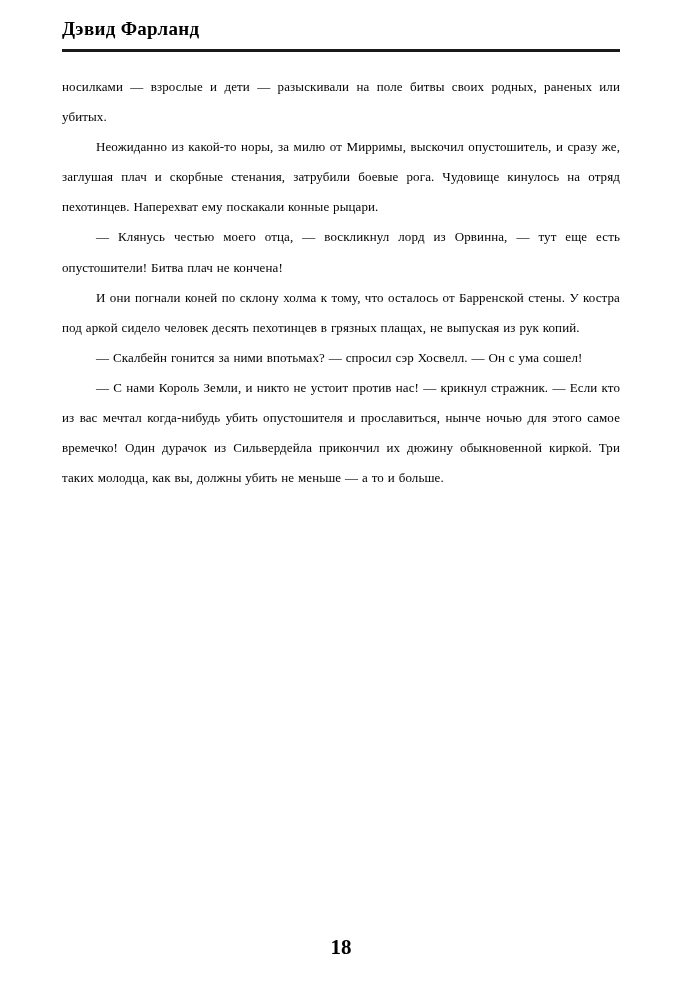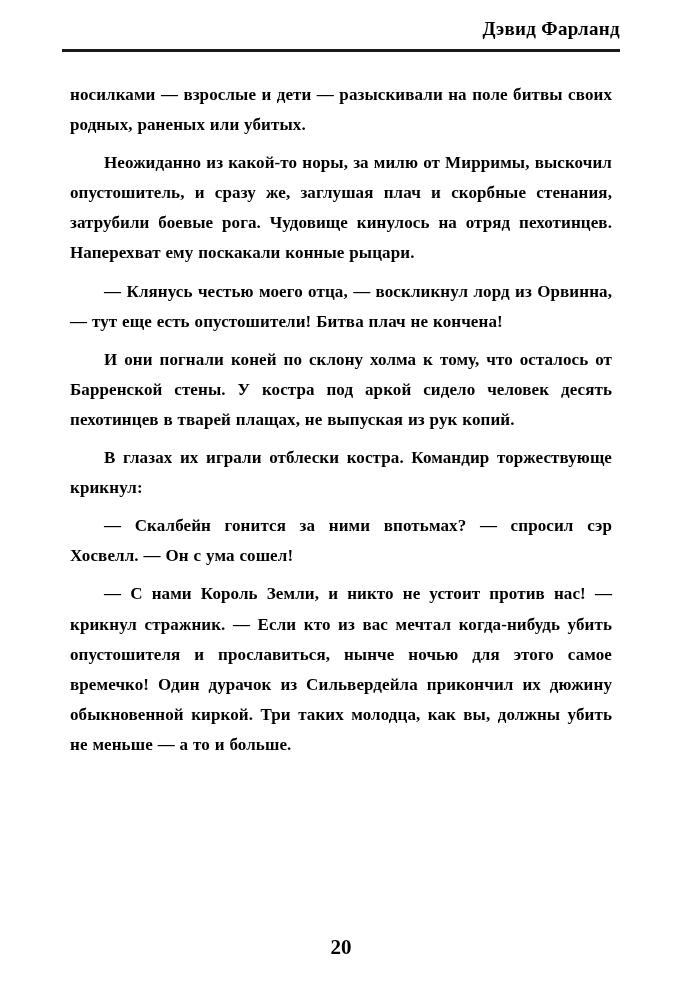--- a/index.html
+++ b/index.html
@@ -20,21 +20,21 @@
     inset: 0;
     background: #ffffff;
   }
 
   
   .running-head {
     position: absolute;
     top: 18px;
     left: 62px;
     width: 558px;
-    text-align: right;
+    text-align: left;
     font-weight: bold;
     font-size: 19px;
     letter-spacing: 0.3px;
   }
   .head-rule {
     position: absolute;
     top: 49px;
     left: 62px;
     width: 558px;
     height: 3px;
@@ -42,27 +42,27 @@
   }
 
   
   .text-block {
     position: absolute;
     top: 72px;
     left: 62px;
     width: 558px;
   }
   .para {
-    margin: 8px;
-    font-size: 17px;
+    margin: 0;
+    font-size: 13px;
     line-height: 30.1px;
     text-align: justify;
     text-align-last: left;
     text-indent: 34px;
-    font-weight: bold;
+    font-weight: normal;
     letter-spacing: 0.1px;
     word-spacing: 0.5px;
     -webkit-font-smoothing: none;
   }
   .para.cont {
     text-indent: 0;
   }
 
   
   .folio {
@@ -81,21 +81,20 @@
 <div class="page">
 
   <div class="running-head">Дэвид Фарланд</div>
 
   <div class="head-rule"></div>
 
   <div class="text-block">
     <p class="para cont">носилками — взрослые и дети — разыскивали на поле битвы своих родных, раненых или убитых.</p>
     <p class="para">Неожиданно из какой-то норы, за милю от Мирримы, выскочил опустошитель, и сразу же, заглушая плач и скорбные стенания, затрубили боевые рога. Чудовище кинулось на отряд пехотинцев. Наперехват ему поскакали конные рыцари.</p>
     <p class="para">— Клянусь честью моего отца, — воскликнул лорд из Орвинна, — тут еще есть опустошители! Битва плач не кончена!</p>
-    <p class="para">И они погнали коней по склону холма к тому, что осталось от Барренской стены. У костра под аркой сидело человек десять пехотинцев в тварей плащах, не выпуская из рук копий.</p>
-    <p class="para">В глазах их играли отблески костра. Командир торжествующе крикнул:</p>
+    <p class="para">И они погнали коней по склону холма к тому, что осталось от Барренской стены. У костра под аркой сидело человек десять пехотинцев в грязных плащах, не выпуская из рук копий.</p>
     <p class="para">— Скалбейн гонится за ними впотьмах? — спросил сэр Хосвелл. — Он с ума сошел!</p>
     <p class="para">— С нами Король Земли, и никто не устоит против нас! — крикнул стражник. — Если кто из вас мечтал когда-нибудь убить опустошителя и прославиться, нынче ночью для этого самое времечко! Один дурачок из Сильвердейла прикончил их дюжину обыкновенной киркой. Три таких молодца, как вы, должны убить не меньше — а то и больше.</p>
   </div>
 
-  <div class="folio">20</div>
+  <div class="folio">18</div>
 
 </div>
 
 </body></html>

